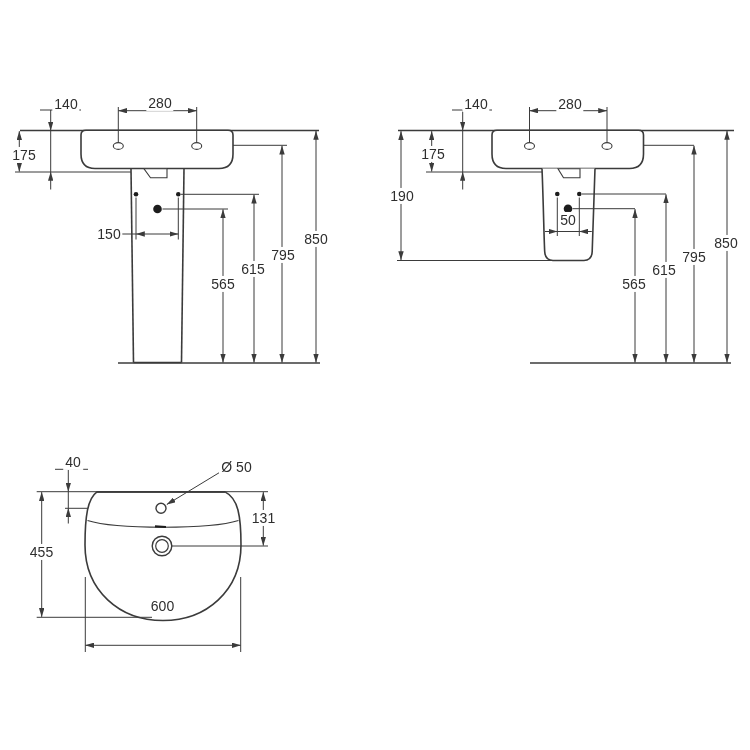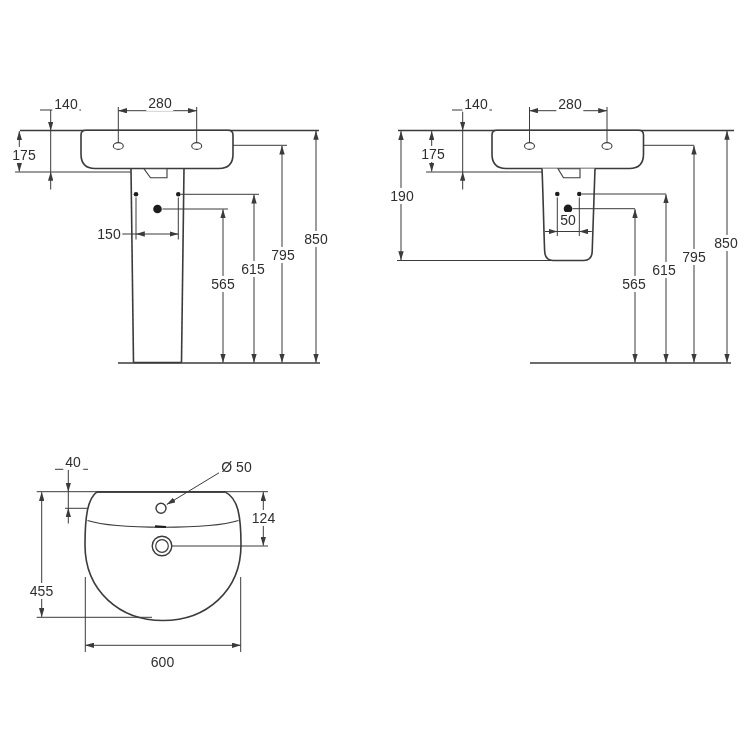--- a/index.html
+++ b/index.html
@@ -164,17 +164,17 @@
 <div class="dim" style="left:433px;top:153.5px">175</div>
 <div class="dim" style="left:402px;top:196px">190</div>
 <div class="dim" style="left:568px;top:220px">50</div>
 <div class="dim" style="left:634px;top:283.5px">565</div>
 <div class="dim" style="left:664px;top:270px">615</div>
 <div class="dim" style="left:694px;top:256.5px">795</div>
 <div class="dim" style="left:726px;top:243.3px">850</div>
 
 <div class="dim" style="left:73px;top:461.5px">40</div>
 <div class="dim" style="left:236.5px;top:466.5px">Ø 50</div>
-<div class="dim" style="left:263.5px;top:517.5px">124</div>
-<div class="dim" style="left:41.5px;top:591px">455</div>
-<div class="dim" style="left:162.5px;top:662px">600</div>
+<div class="dim" style="left:263.5px;top:517.5px">131</div>
+<div class="dim" style="left:41.5px;top:552px">455</div>
+<div class="dim" style="left:162.5px;top:606px">600</div>
 
 </div>
 
 </body></html>

